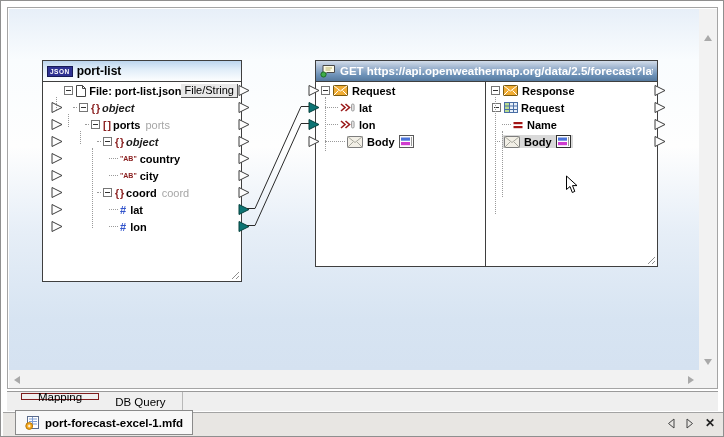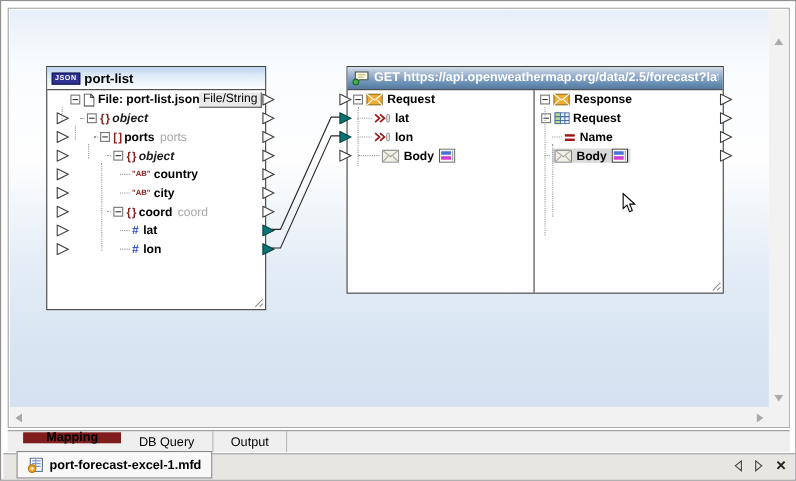--- a/index.html
+++ b/index.html
@@ -54,21 +54,21 @@
   .col-response { width:173px; border-left:1px solid #3f3f3f; }
   .editbtn { margin-left:4px; line-height:0; }
   .hl { background:#d9d9d9; display:flex; align-items:center; padding:0 2px; }
   .grip { position:absolute; right:1px; bottom:1px; line-height:0; }
   .cursor { position:absolute; left:556px; top:166px; z-index:9; line-height:0; }
   .linkoverlay { position:absolute; inset:0; pointer-events:none; z-index:5; }
   
   .viewtabs { position:absolute; left:6px; top:390px; width:711px; height:20px; background:#efefef;
               border-top:1px solid #9a9a9a; display:flex; align-items:stretch; padding-left:14px; font-size:11.5px; }
   .vtab { display:flex; align-items:center; padding:0 16px; border-right:1px solid #b8b8b8; color:#000; }
-  .vtab.active { font-weight:bold; background:#f0f0f0; border:5px solid #7f1d1d; margin:1px 0 11px 0; }
+  .vtab.active { font-weight:normal; background:#f0f0f0; border:1px solid #7f1d1d; margin:1px 0 11px 0; }
   
   .docbar { position:absolute; left:2px; top:411px; width:720px; height:24px; background:#e8e6e3;
             border-top:1px solid #a3a3a3; }
   .doctab { position:absolute; left:12px; top:-3px; height:25px; background:#f8f8f8;
             border:1px solid #8a8a8a; display:flex; align-items:center; gap:5px; padding:0 9px;
             font-size:11.5px; font-weight:bold; color:#000; }
   .docnav { position:absolute; right:8px; top:4px; display:flex; gap:11px; align-items:center; }
   .docnav .x { font-size:12px; font-weight:bold; color:#222; line-height:12px; }
   svg { display:block; }
 </style>
@@ -453,21 +453,20 @@
     <div class="hscroll">
       <span class="tri left"></span>
       <span class="tri right"></span>
     </div>
     <div class="corner"></div>
   </div>
 
   <div class="viewtabs">
     <span class="vtab active">Mapping</span>
     <span class="vtab">DB Query</span>
-    <span class="vtab">Output</span>
   </div>
 
   <div class="docbar">
     <div class="doctab">
       <span>
         <svg width="15" height="14" viewBox="0 0 15 14">
           <rect x="2.5" y="0.5" width="11" height="12" fill="#fff" stroke="#5a6b8c"></rect>
           <path d="M4 3 H12 M4 5.5 H12 M4 8 H12 M7.5 1 V9.5" stroke="#7d9bd1"></path>
           <circle cx="4.2" cy="10" r="3.4" fill="#f5a81c" stroke="#b87708"></circle>
           <path d="M2.8 10 H5.6 M4.2 8.6 V11.4" stroke="#fff"></path>

